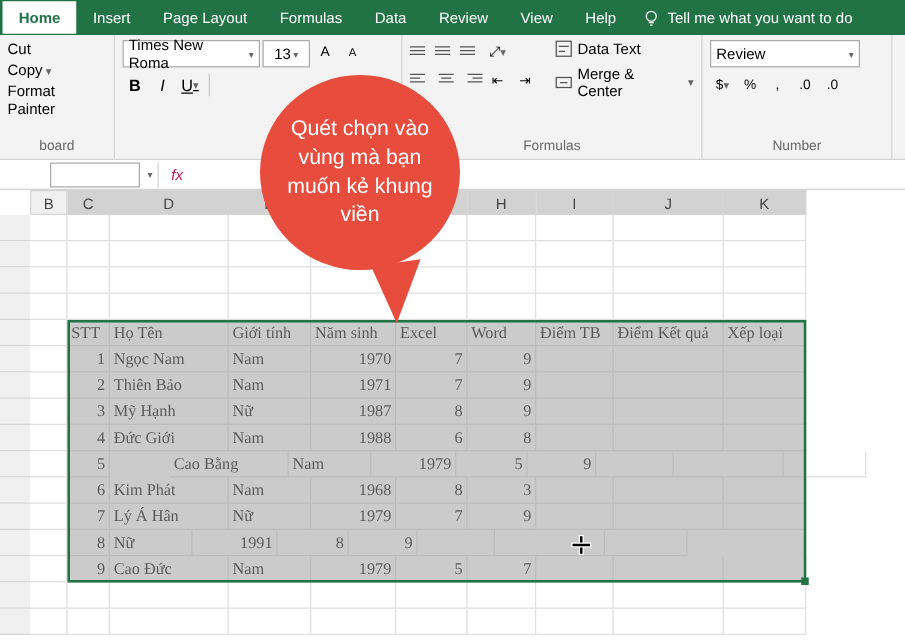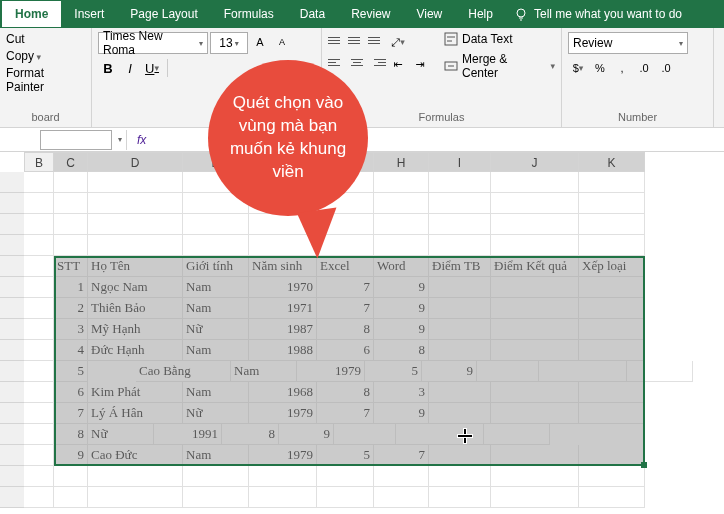--- a/index.html
+++ b/index.html
@@ -37,21 +37,21 @@
 .align-btn span { height: 1px; background: #555; }
 .wrap-btn { font-size: 12px; display: flex; align-items: center; gap: 4px; cursor: pointer; margin-bottom: 6px; }
 .merge-btn { font-size: 12px; display: flex; align-items: center; gap: 4px; cursor: pointer; }
 
 .number-box { width: 120px; height: 22px; border: 1px solid #ababab; background: #fff; font-size: 12px; display: flex; align-items: center; justify-content: space-between; padding: 0 4px; }
 .num-row { display: flex; gap: 2px; margin-top: 4px; }
 
 
 .formula-bar { height: 24px; display: flex; align-items: center; border-bottom: 1px solid #d4d4d4; background: #fff; }
 .name-box { width: 72px; height: 20px; border: 1px solid #ababab; margin: 0 4px 0 40px; }
-.fx-label { font-style: italic; font-size: 12px; color: #4c1d95; margin: 0 6px; }
+.fx-label { font-style: italic; font-size: 12px; color: #be185d; margin: 0 6px; }
 .fx-sep { width: 1px; height: 20px; background: #d4d4d4; margin: 0 4px; }
 
 
 .grid-wrap { position: relative; }
 .col-headers { display: flex; margin-left: 24px; }
 .col-header { border: 1px solid #d4d4d4; border-left: none; background: #f0f0f0; text-align: center; font-size: 12px; color: #444; height: 20px; line-height: 20px; }
 .col-header:first-child { border-left: 1px solid #d4d4d4; }
 .col-header.sel { background: #d2d2d2; }
 .row-header { position: absolute; left: 0; width: 24px; font-size: 12px; text-align: center; color: #444; background: #f0f0f0; }
 
@@ -341,21 +341,21 @@
           <div class="cell num" style="width: 68px;">1987</div>
           <div class="cell num" style="width: 57px;">8</div>
           <div class="cell num" style="width: 55px;">9</div>
           <div class="cell" style="width: 62px;"></div>
           <div class="cell" style="width: 88px;"></div>
           <div class="cell" style="width: 66px;"></div>
         </div>
         <div class="cell-row">
           <div class="cell" style="width: 30px;"></div>
           <div class="cell num" style="width: 34px;">4</div>
-          <div class="cell" style="width: 95px;">Đức Hạnh</div>
+          <div class="cell" style="width: 95px;">Đức Giới</div>
           <div class="cell" style="width: 66px;">Nam</div>
           <div class="cell num" style="width: 68px;">1988</div>
           <div class="cell num" style="width: 57px;">6</div>
           <div class="cell num" style="width: 55px;">8</div>
           <div class="cell" style="width: 62px;"></div>
           <div class="cell" style="width: 88px;"></div>
           <div class="cell" style="width: 66px;"></div>
         </div>
         <div class="cell-row">
           <div class="cell" style="width: 30px;"></div>

